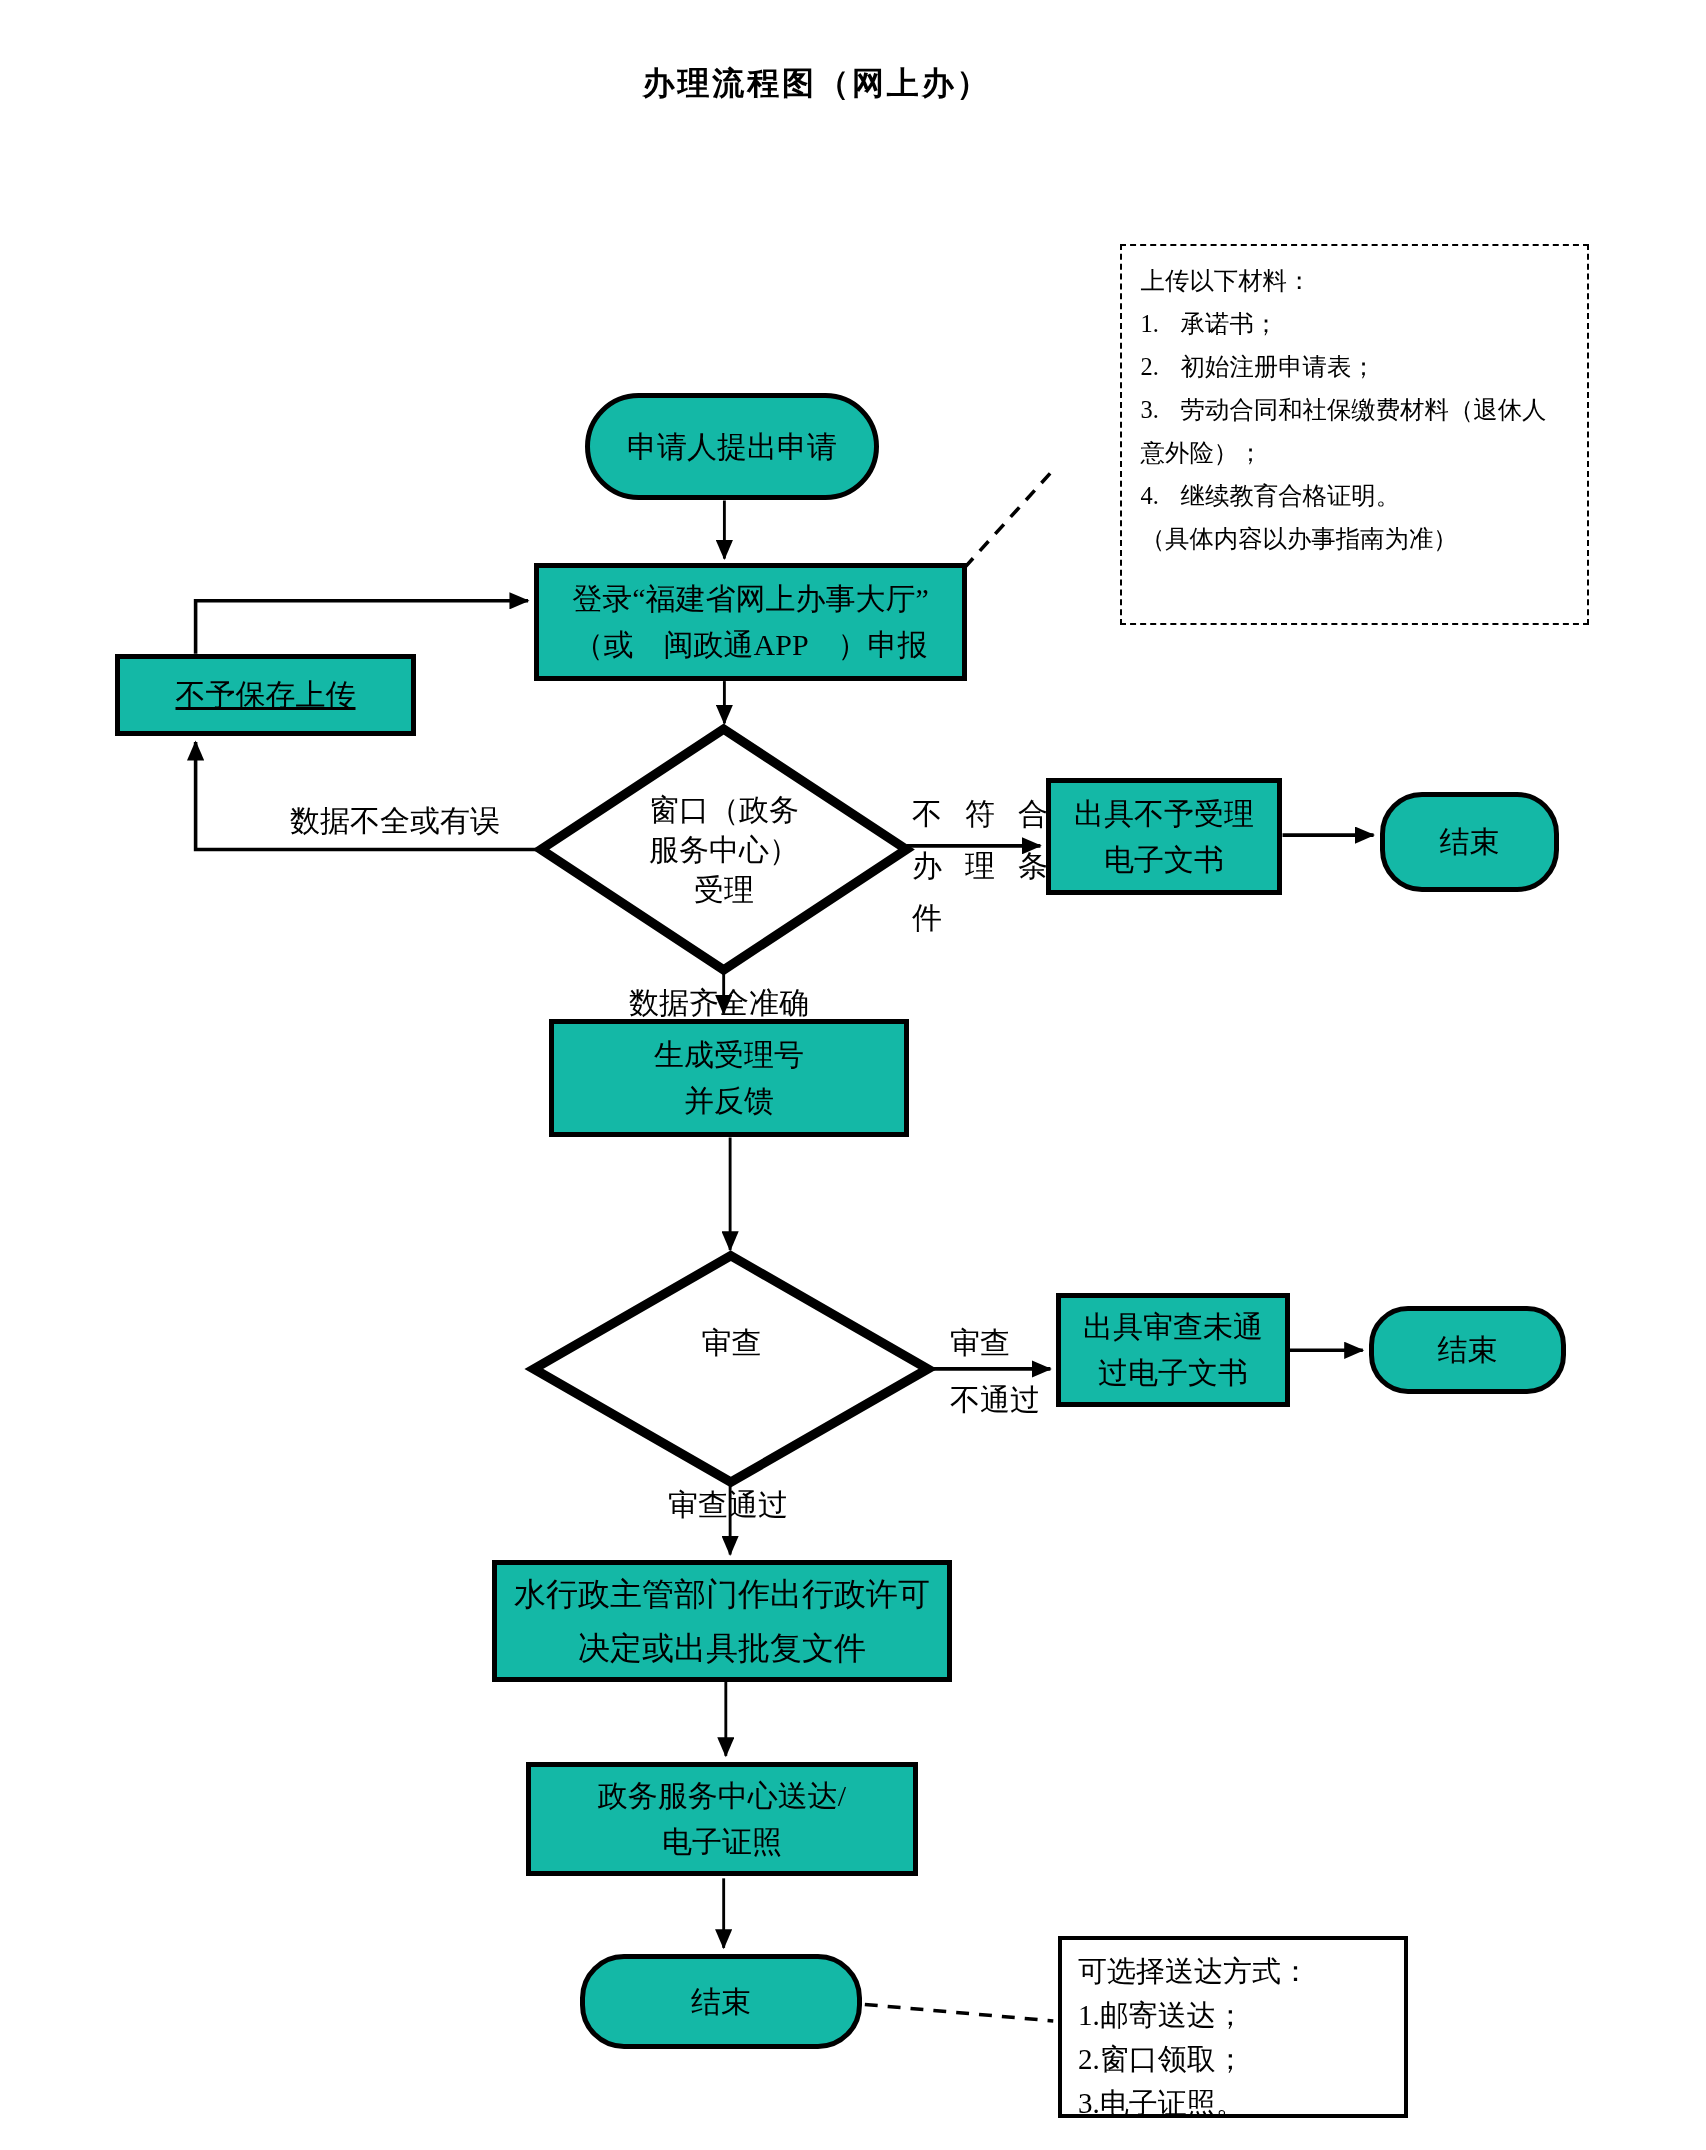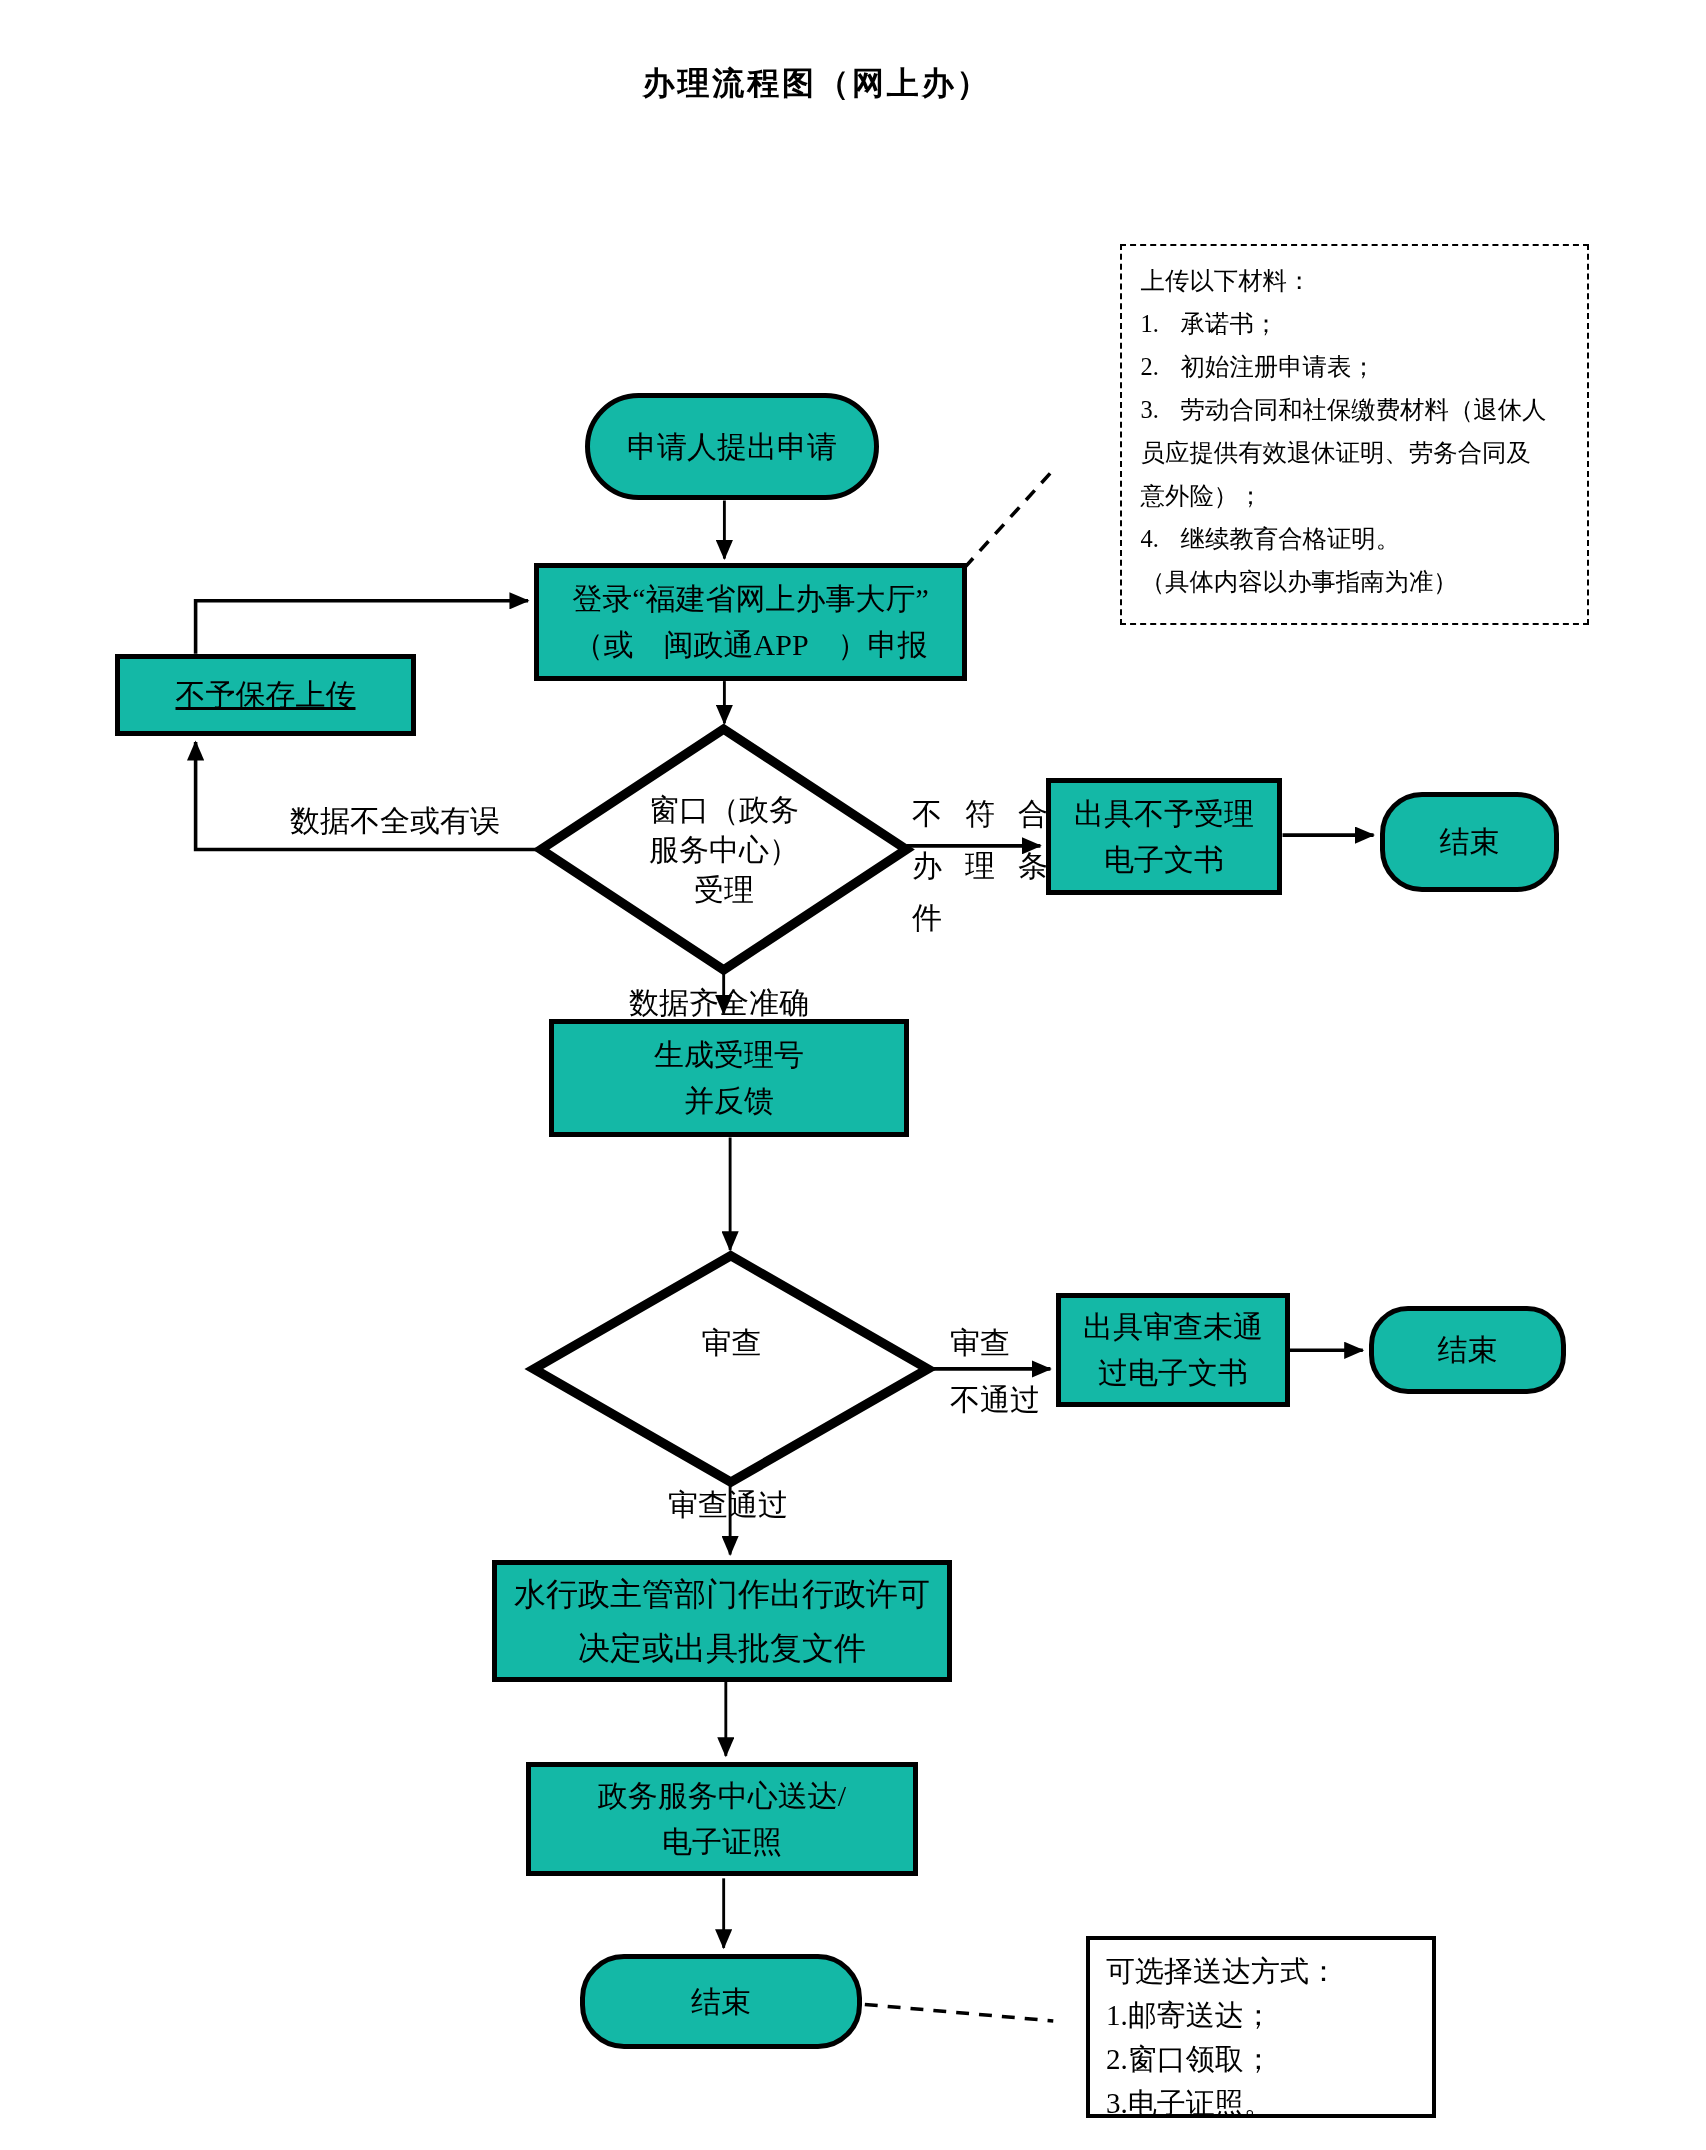--- a/index.html
+++ b/index.html
@@ -41,21 +41,21 @@
   #lblReviewFail{left:950px;top:1314px;line-height:57px;}
   #lblReviewPass{left:668px;top:1485px;}
   
   #materials{
     left:1120px;top:244px;width:469px;height:381px;border:2.9px dashed #000;background:#fff;
     font-size:24.4px;line-height:43px;padding:13px 18.6px;z-index:2;text-align:left;
   }
   .mnum{display:inline-block;width:40px;}
   #deliveryNote{
     left:1058px;top:1936px;width:350px;height:182px;border:4.3px solid #000;background:#fff;
-    font-size:29px;line-height:44px;padding:8.6px 16px;z-index:2;text-align:left;margin-left:28px;
+    font-size:29px;line-height:44px;padding:8.6px 16px;z-index:2;text-align:left;
   }
 </style>
 </head>
 <body>
 
 <div class="canvas">
 
   <svg id="connectors" width="1706" height="2151" viewBox="0 0 2381 3001">
     <defs>
       <marker id="arr" markerUnits="userSpaceOnUse" markerWidth="30" markerHeight="24" refX="26" refY="12" orient="auto">
@@ -160,21 +160,20 @@
     <div>审查</div>
     <div>不通过</div>
   </div>
   <div class="abs elabel" id="lblReviewPass">审查通过</div>
 
   <div class="abs" id="materials">
     <div class="mline">上传以下材料：</div>
     <div class="mline"><span class="mnum">1.</span><span>承诺书；</span></div>
     <div class="mline"><span class="mnum">2.</span><span>初始注册申请表；</span></div>
     <div class="mline"><span class="mnum">3.</span><span>劳动合同和社保缴费材料（退休人</span></div>
-    <div class="mline">员应提供有效退休证明、劳务合同及</div>
     <div class="mline">意外险）；</div>
     <div class="mline"><span class="mnum">4.</span><span>继续教育合格证明。</span></div>
     <div class="mline">（具体内容以办事指南为准）</div>
   </div>
 
   <div class="abs" id="deliveryNote">
     <div>可选择送达方式：</div>
     <div>1.邮寄送达；</div>
     <div>2.窗口领取；</div>
     <div>3.电子证照。</div>

